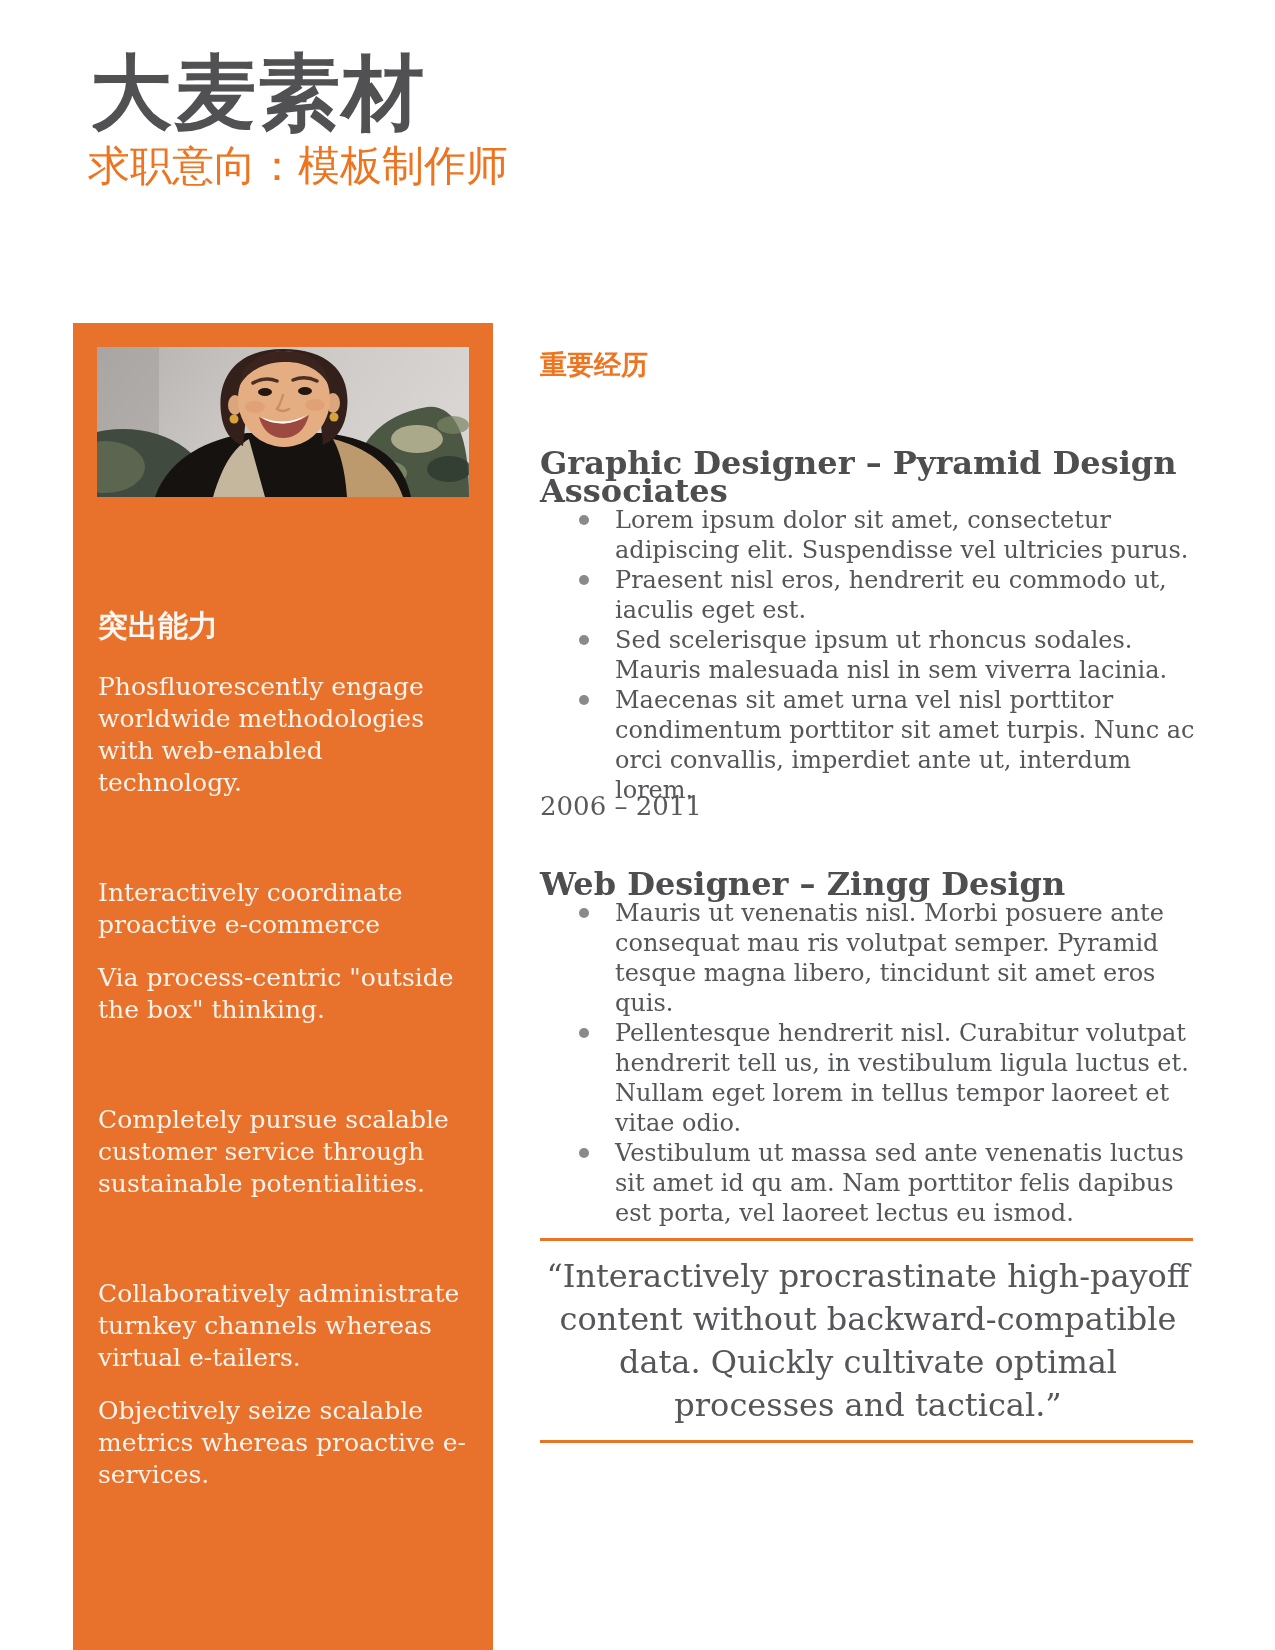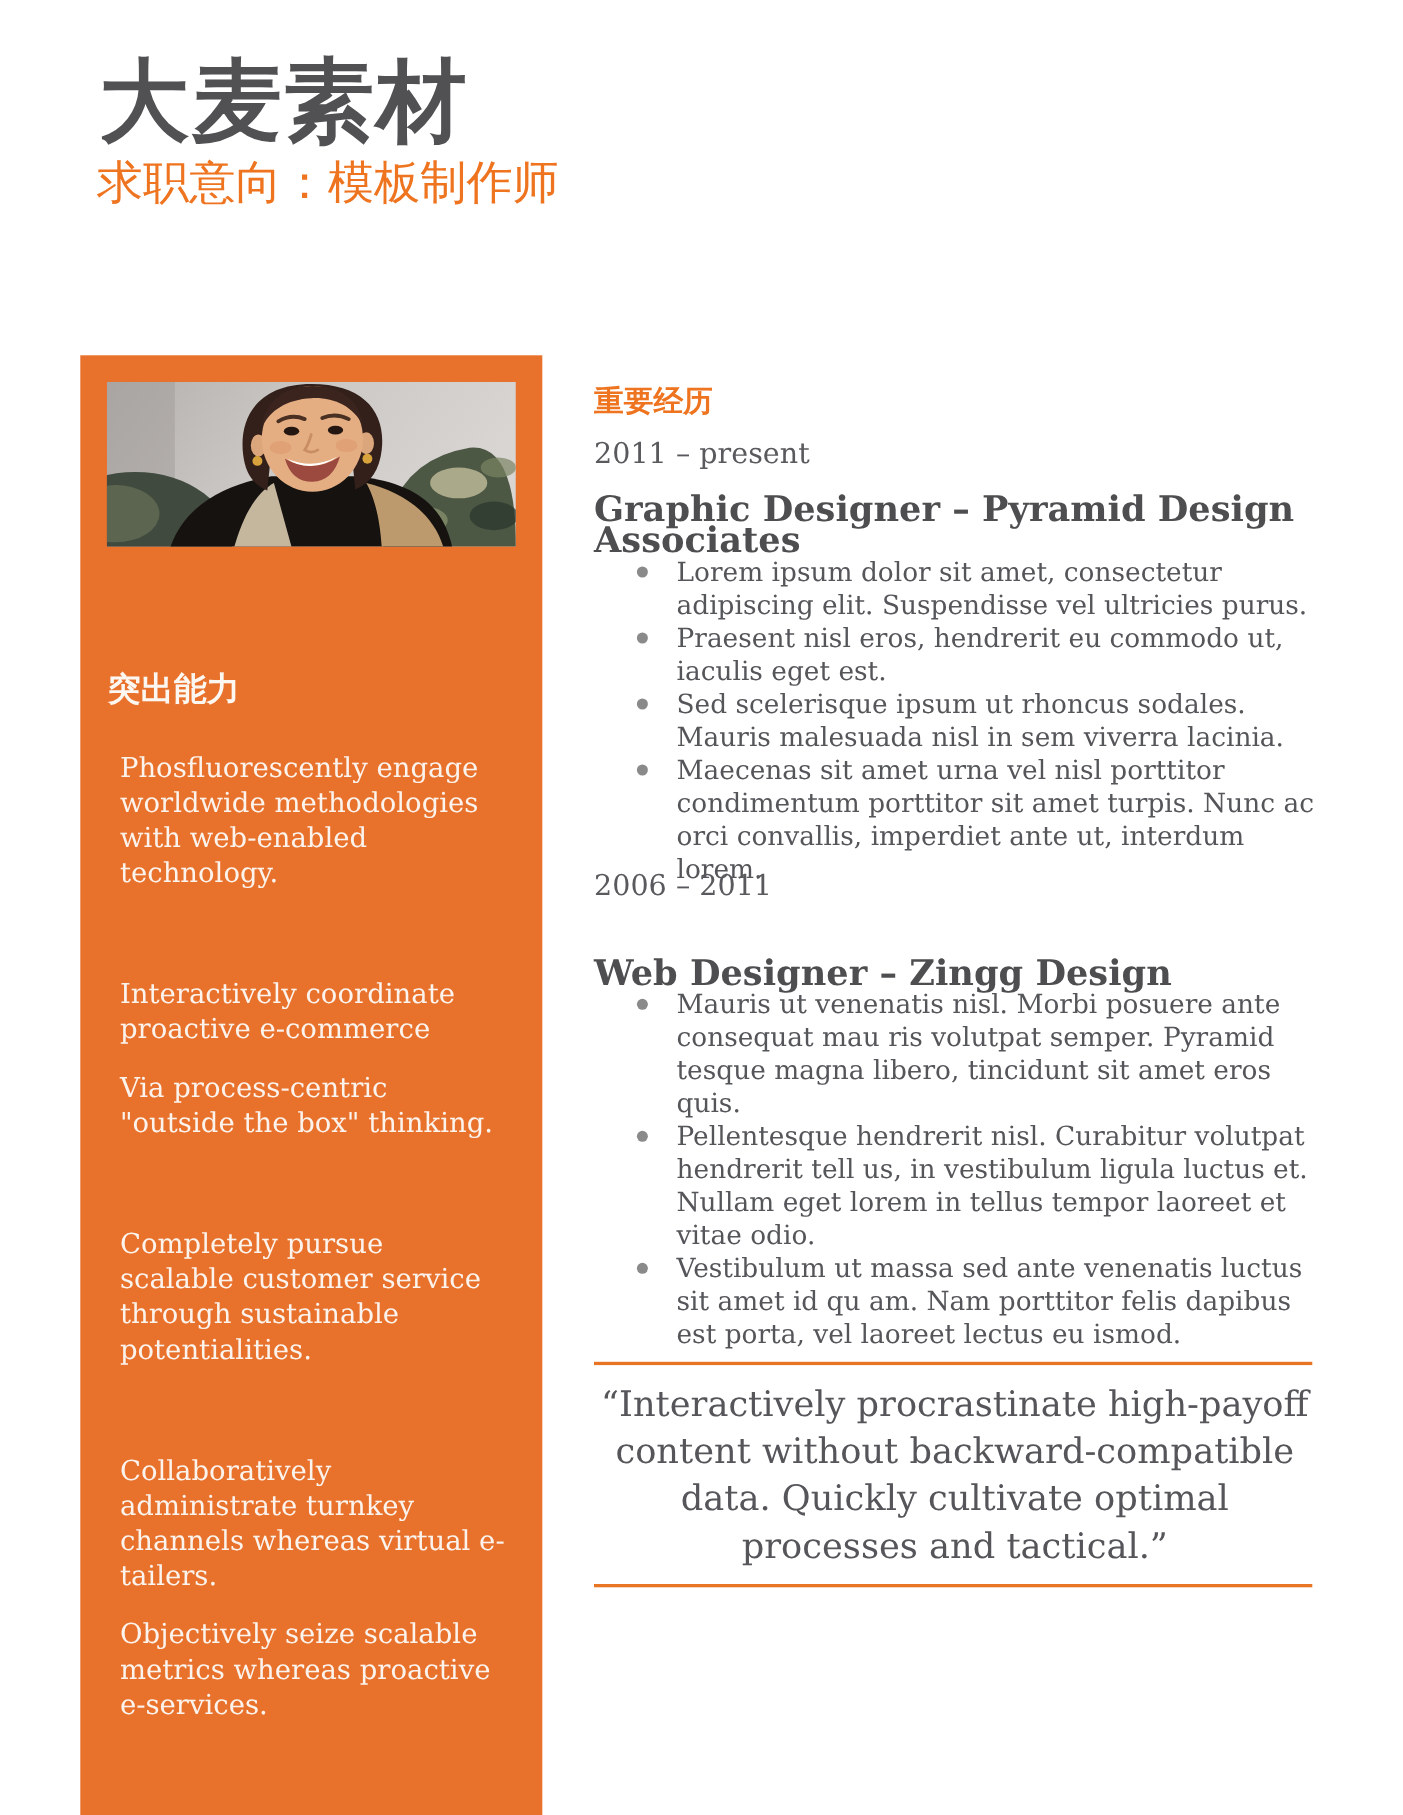--- a/index.html
+++ b/index.html
@@ -30,21 +30,21 @@
   .photo svg{display:block;}
   .sb-heading{
     position:absolute;left:25px;top:283px;margin:0;
     font-family:"Liberation Sans","DejaVu Sans",sans-serif;
     font-size:30px;font-weight:700;color:#FCF7F1;
   }
   .sb-body{
     position:absolute;left:25px;top:348px;width:372px;
     font-size:25px;line-height:32px;color:#FBF3EC;
   }
-  .sb-body p{margin:11px;}
+  .sb-body p{margin:0;}
   .sb-body p.gap-lg{margin-bottom:78px;}
   .sb-body p.gap-sm{margin-bottom:21px;}
   
   .main{position:absolute;left:540px;top:0;width:656px;height:1158px;}
   .main > *{position:absolute;left:0;width:100%;margin:0;}
   .exp-heading{
     top:347px;
     font-family:"Liberation Sans","DejaVu Sans",sans-serif;
     font-size:27px;font-weight:700;color:#EE7420;
   }
@@ -142,21 +142,20 @@
       <p class="gap-lg">Via process-centric "outside the box" thinking.</p>
       <p class="gap-lg">Completely pursue scalable customer service through sustainable potentialities.</p>
       <p class="gap-sm">Collaboratively administrate turnkey channels whereas virtual e-tailers.</p>
       <p>Objectively seize scalable metrics whereas proactive e-services.</p>
     </div>
   </aside>
 
   <main class="main">
     <h2 class="exp-heading">重要经历</h2>
 
-    <div class="job-period">2011 – present</div>
     <div class="job-title">Graphic Designer – Pyramid Design Associates</div>
     <ul class="bullets">
       <li>Lorem ipsum dolor sit amet, consectetur adipiscing elit. Suspendisse vel ultricies purus.</li>
       <li>Praesent nisl eros, hendrerit eu commodo ut, iaculis eget est.</li>
       <li>Sed scelerisque ipsum ut rhoncus sodales. Mauris malesuada nisl in sem viverra lacinia.</li>
       <li>Maecenas sit amet urna vel nisl porttitor condimentum porttitor sit amet turpis. Nunc ac orci convallis, imperdiet ante ut, interdum lorem.</li>
     </ul>
 
     <div class="job-period second">2006 – 2011</div>
     <div class="job-title second">Web Designer – Zingg Design</div>

